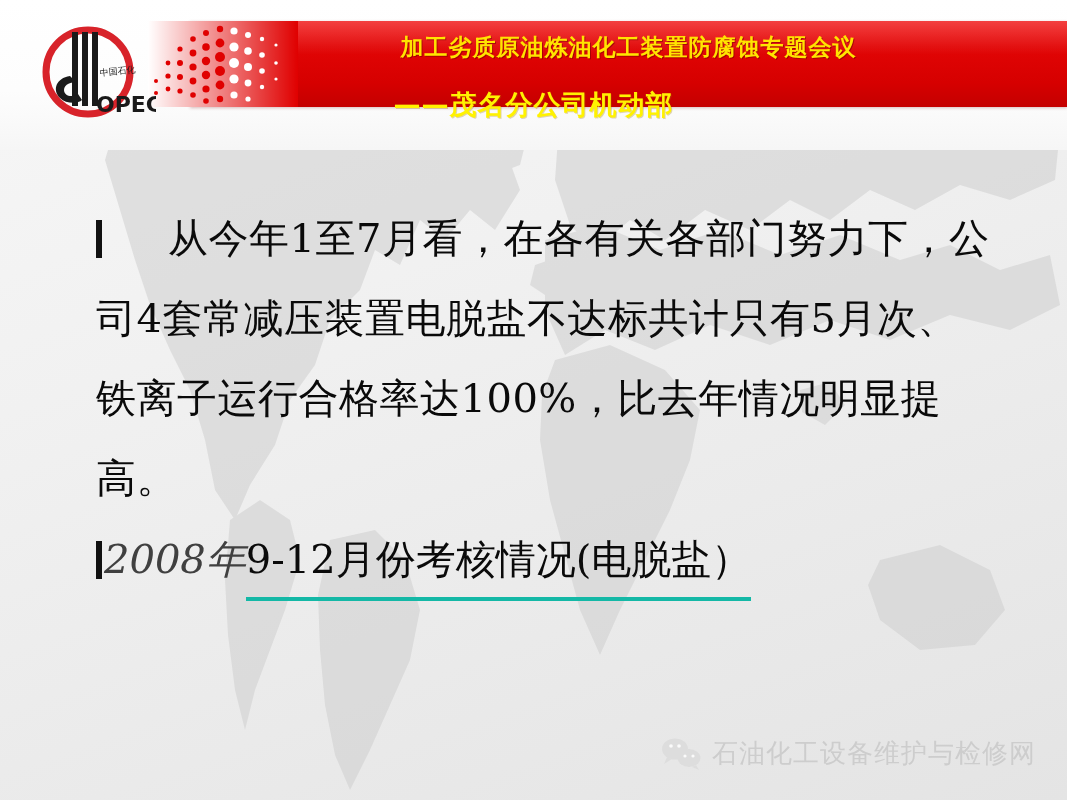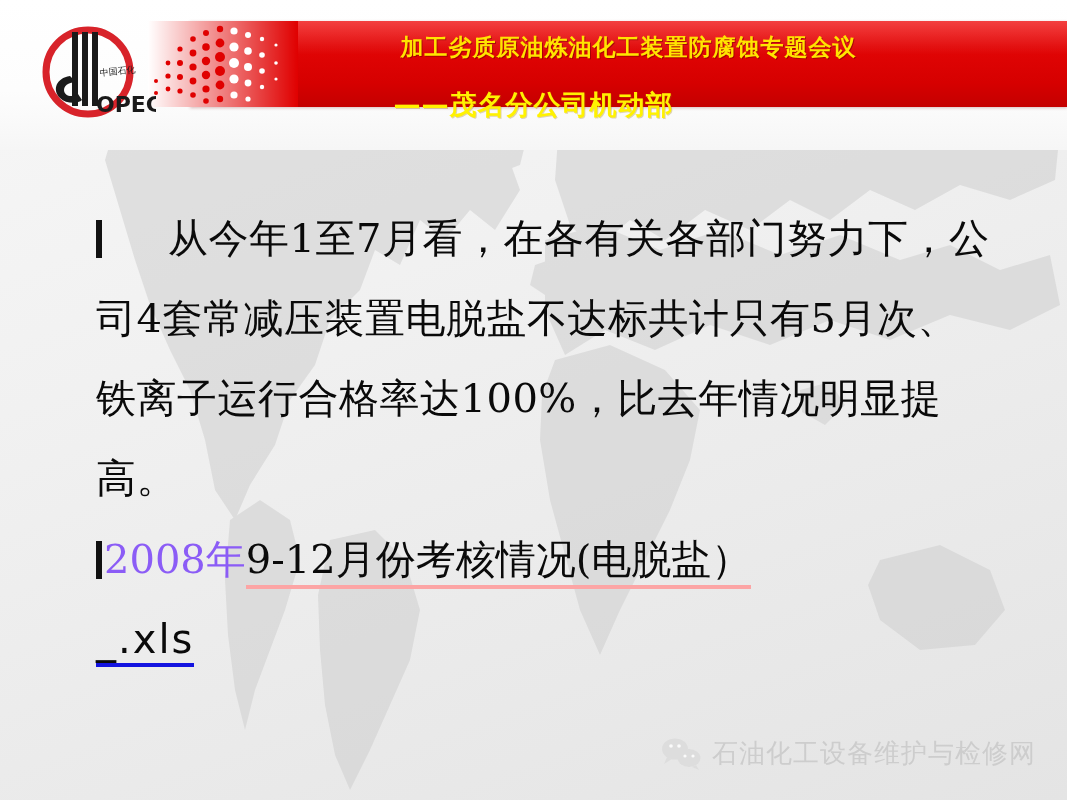--- a/index.html
+++ b/index.html
@@ -127,32 +127,32 @@
   .linkline {
     margin-top: 2px;
     color: #0a0a0a;
     font-size: 40px;
     line-height: 78px;
     font-family: "DejaVu Serif", "Liberation Serif", serif;
   }
   .link-a {
     color: #0a0a0a;
     text-decoration: none;
-    border-bottom: 4px solid #fca5a5;
-    padding-bottom: 3px;
+    border-bottom: 4px solid #14b8a6;
+    padding-bottom: 15px;
   }
   .link-b {
     color: #0a0a0a;
     text-decoration: none;
     border-bottom: 4px solid #1414e0;
     padding-bottom: 1px;
     font-family: "DejaVu Sans", "Liberation Sans", sans-serif;
     letter-spacing: 2px;
   }
-  .nolink { color:#8b5cf6; }
+  .nolink { color:#404040;font-style:italic; }
 
   
   .footer {
     position: absolute;
     left: 660px; top: 736px;
     display: flex;
     align-items: center;
     gap: 10px;
     opacity: 0.85;
     justify-content: space-between;
@@ -306,23 +306,20 @@
   <div class="content">
 
     <div class="para">
       <span class="bullet-bar"></span><span class="indent"></span><span>从今年1至7月看，在各有关各部门努力下，公司4套常减压装置电脱盐不达标共计只有5月次、铁离子运行合格率达100%，比去年情况明显提高。</span>
     </div>
 
     <div class="linkline">
       <span class="bullet-bar"></span><span class="nolink">2008年</span><a class="link-a" href="#">9-12月份考核情况(电脱盐）</a>
     </div>
 
-    <div class="linkline">
-      <a class="link-b" href="#">_.xls</a>
-    </div>
 
   </div>
 
   <div class="footer">
     <span class="wechat-icon">
       <svg width="42" height="34" viewBox="0 0 42 34" xmlns="http://www.w3.org/2000/svg">
         <g fill="#dcdcdc">
           <ellipse cx="15" cy="12" rx="13" ry="10.5"></ellipse>
           <path d="M7,20 L4,27 L12,22 Z"></path>
           <ellipse cx="29" cy="21" rx="11.5" ry="9"></ellipse>

